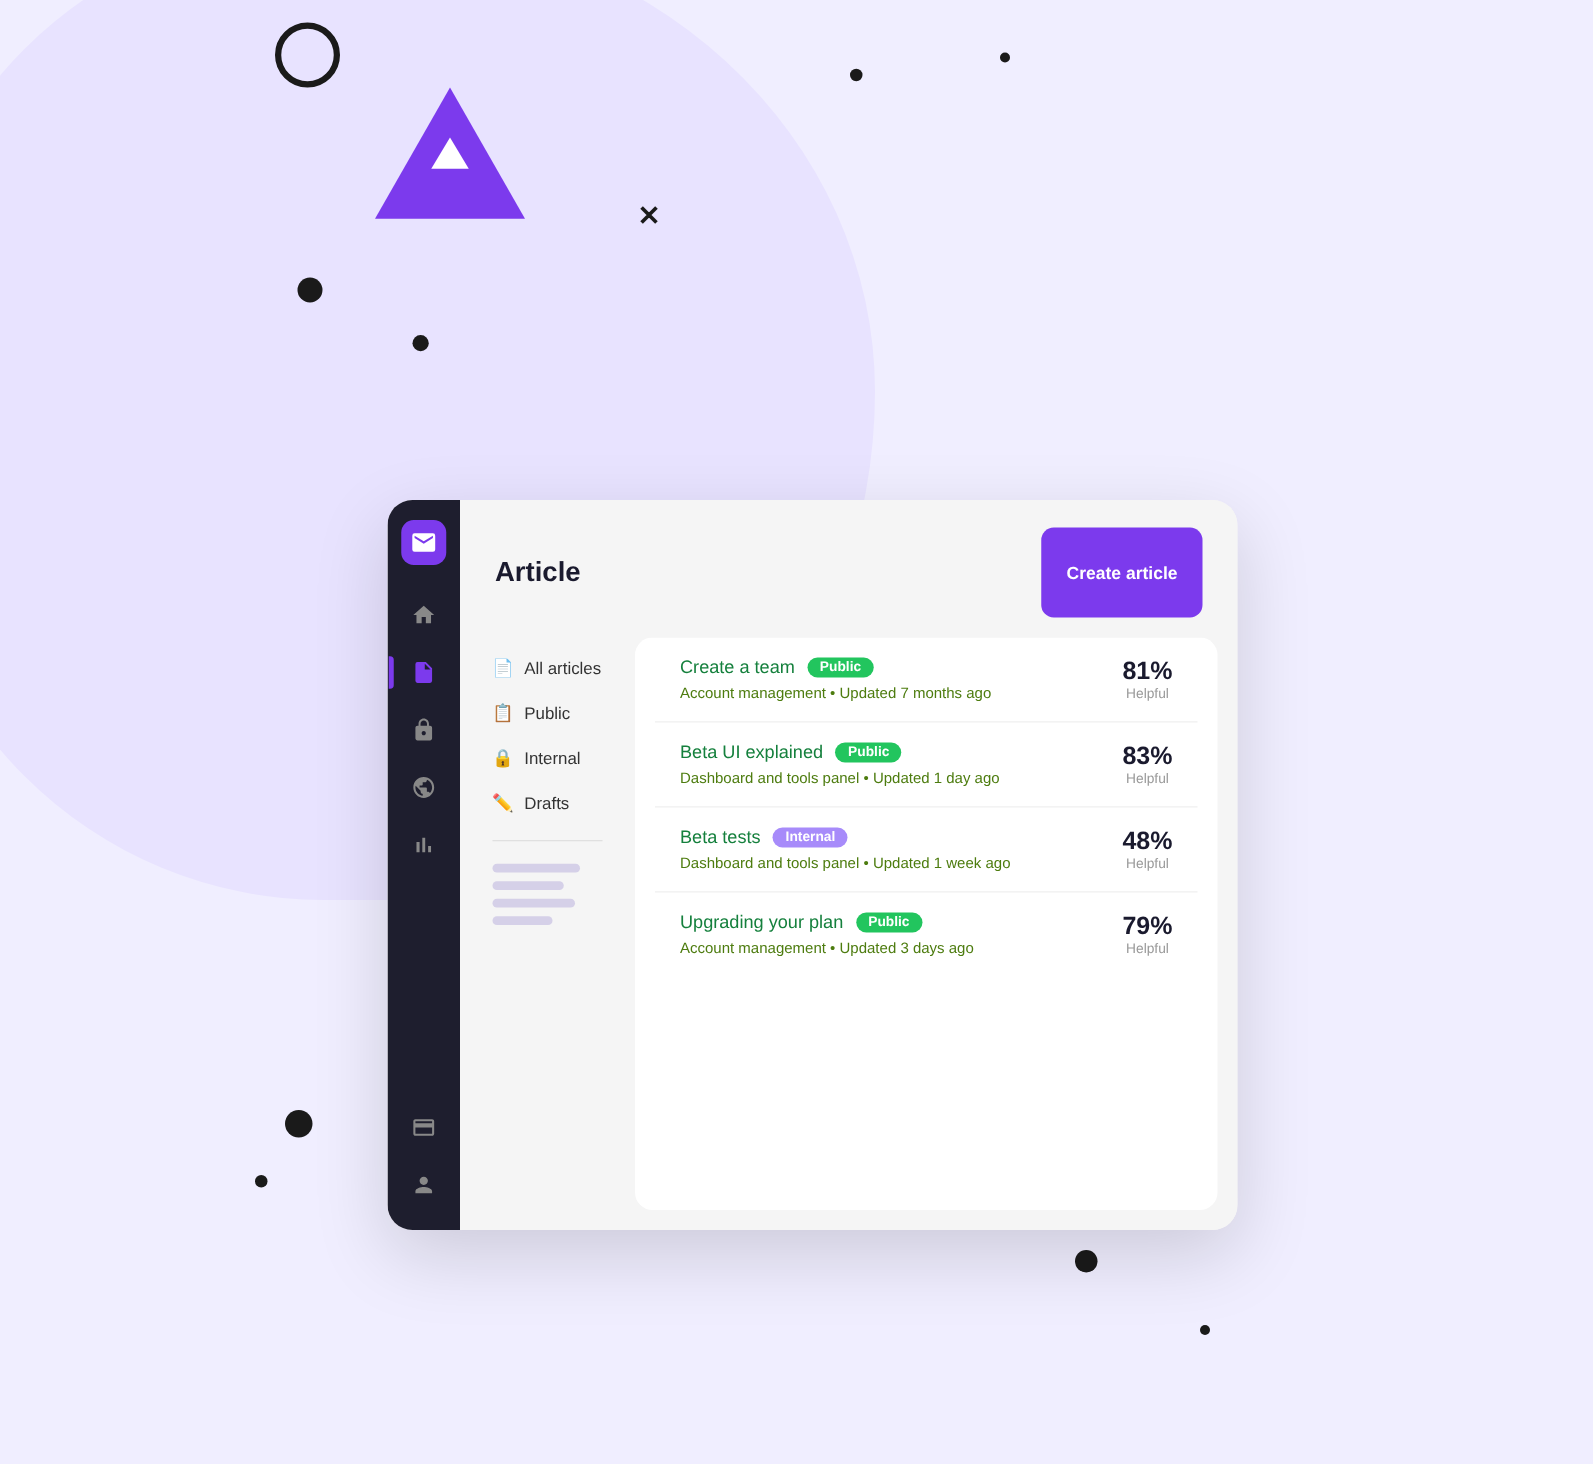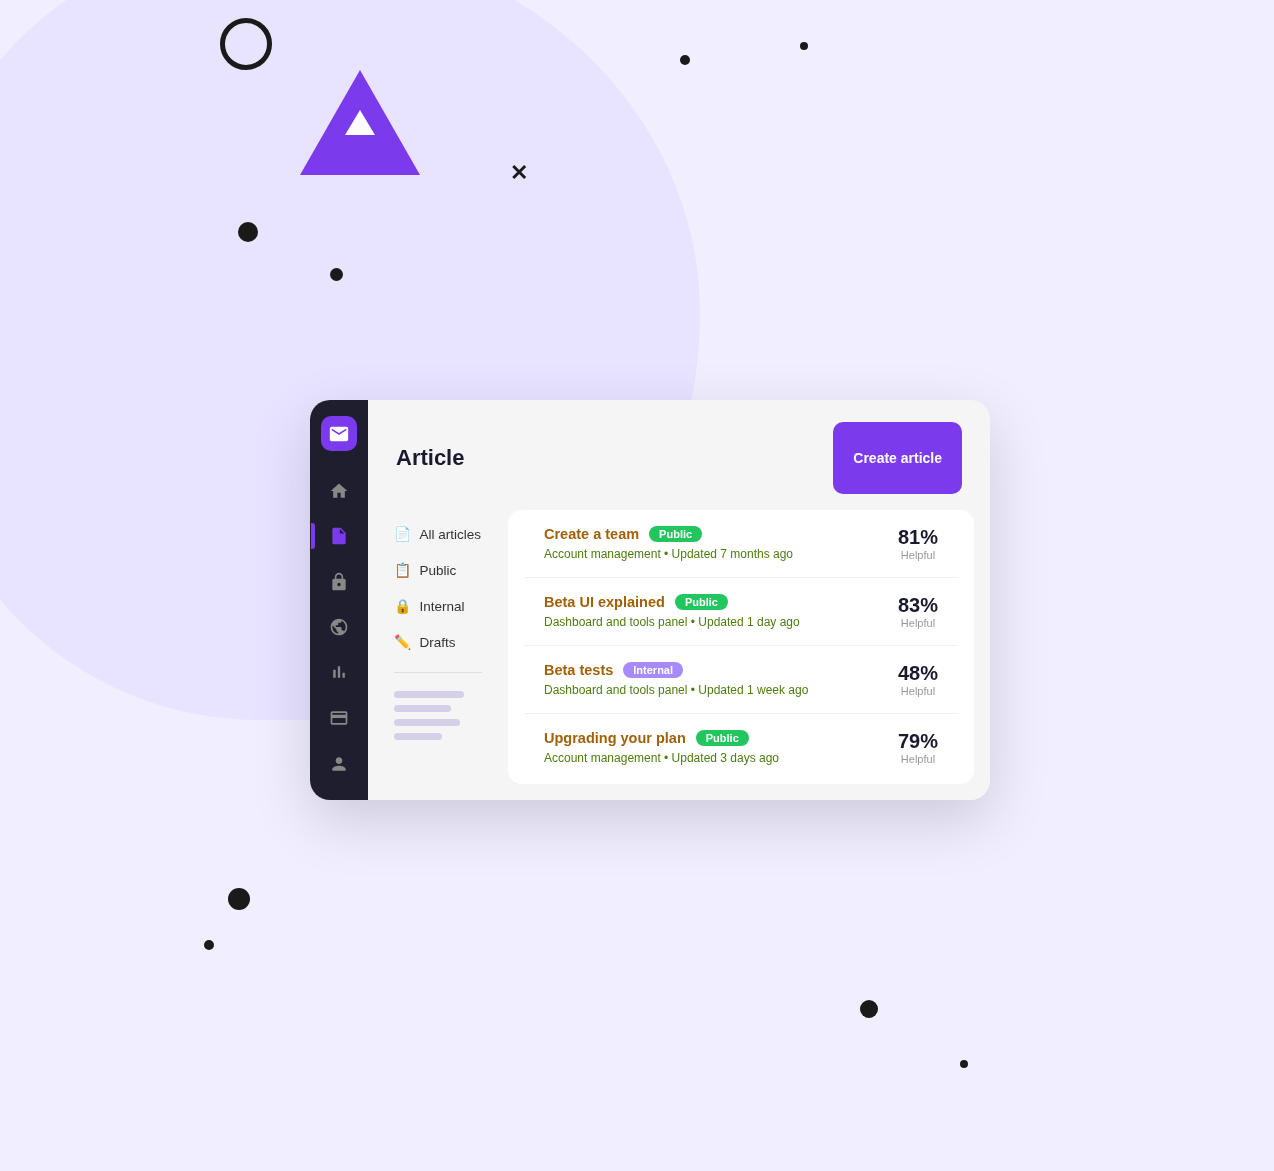--- a/index.html
+++ b/index.html
@@ -111,21 +111,21 @@
       width: 140px;
       height: 130px;
     }
 
     
     .app-window {
       position: absolute;
       top: 400px;
       left: 310px;
       width: 680px;
-      height: 400px;
+      height: 584px;
       background: #f5f5f5;
       border-radius: 20px;
       box-shadow: 0 20px 60px rgba(0,0,0,0.15);
       display: flex;
       overflow: hidden;
       z-index: 3;
     }
 
     
     .sidebar {
@@ -312,22 +312,22 @@
 
     .article-title-row {
       display: flex;
       align-items: center;
       gap: 10px;
       margin-bottom: 5px;
     }
 
     .article-title {
       font-size: 14.5px;
-      font-weight: 700;
-      color: #a16207;
+      font-weight: 400;
+      color: #15803d;
     }
 
     .badge {
       padding: 2px 10px;
       border-radius: 20px;
       font-size: 11px;
       font-weight: 600;
       color: white;
     }
 

